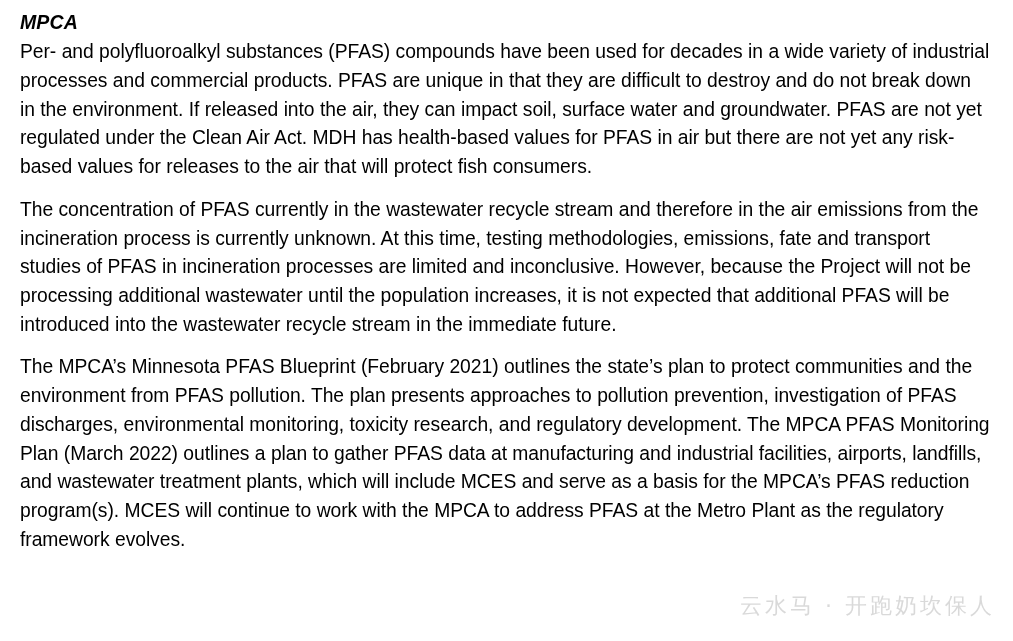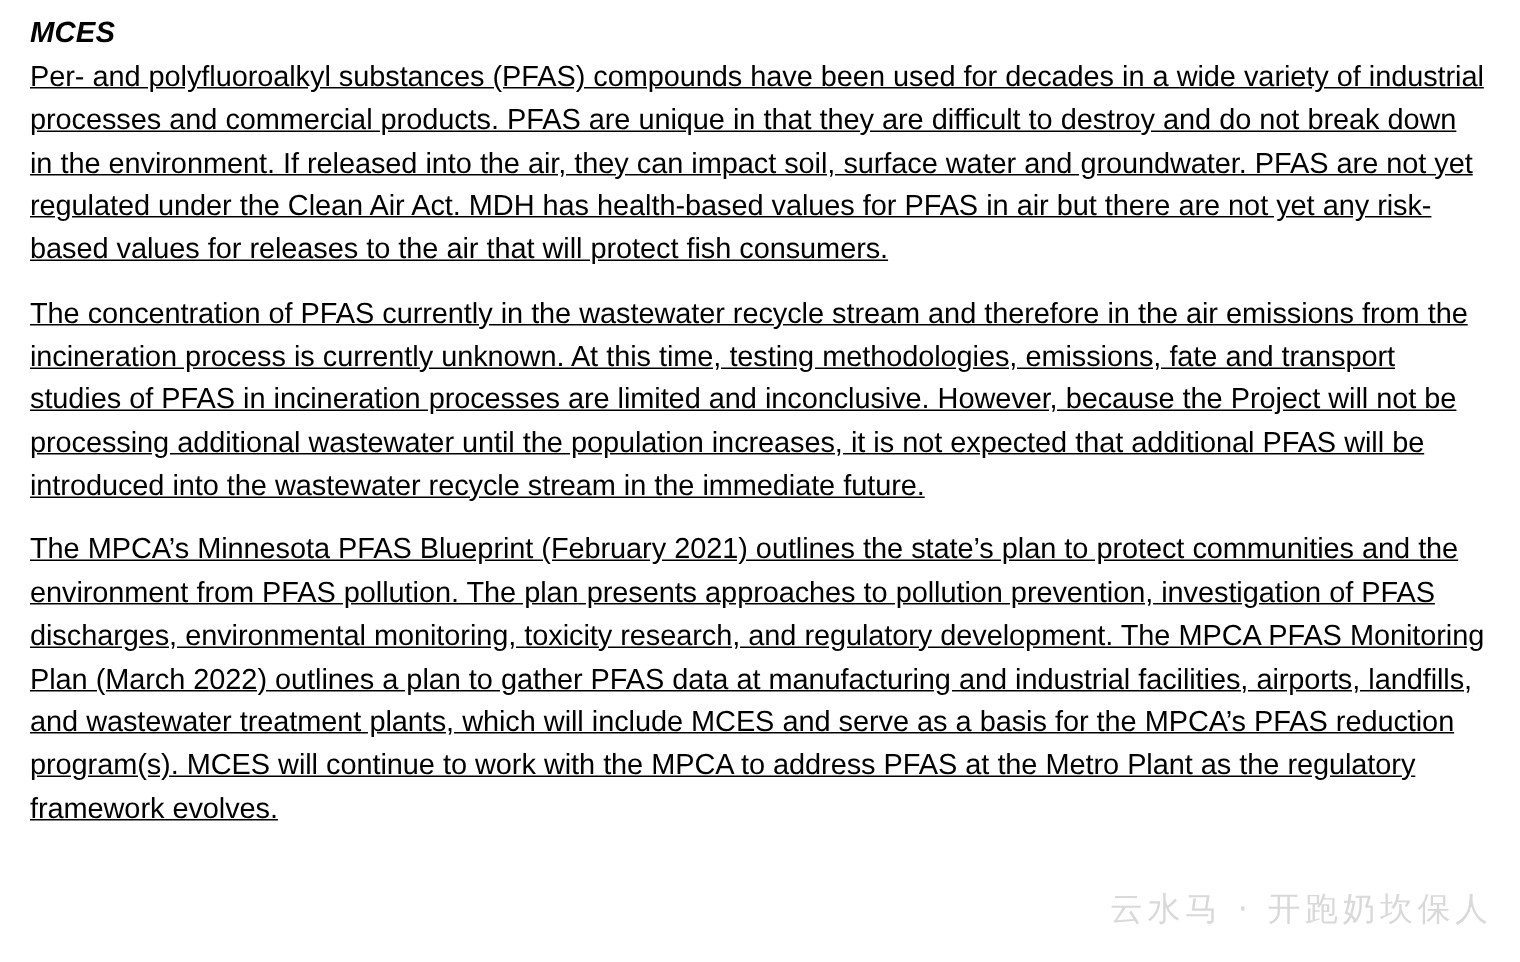--- a/index.html
+++ b/index.html
@@ -29,21 +29,20 @@
     margin: 0 0 4px 0;
     letter-spacing: 0.1px;
   }
   .para {
     font-size: 19.3px;
     line-height: 28.7px;
     margin: 0 0 14px 0;
     text-align: left;
     letter-spacing: -0.05px;
     word-spacing: 0.1px;
-    text-decoration: underline;
   }
   .para:last-child {
     margin-bottom: 0;
   }
   .watermark {
     position: absolute;
     right: 18px;
     bottom: 20px;
     font-size: 22px;
     color: #d8d8d8;
@@ -52,21 +51,21 @@
     white-space: nowrap;
     pointer-events: none;
     font-family: "DejaVu Sans", sans-serif;
   }
 </style>
 </head>
 <body>
 
 <div class="page">
 
-  <h2 class="section-heading">MCES</h2>
+  <h2 class="section-heading">MPCA</h2>
 
   <p class="para">Per- and polyfluoroalkyl substances (PFAS) compounds have been used for decades in a wide variety of industrial processes and commercial products. PFAS are unique in that they are difficult to destroy and do not break down in the environment. If released into the air, they can impact soil, surface water and groundwater. PFAS are not yet regulated under the Clean Air Act. MDH has health-based values for PFAS in air but there are not yet any risk-based values for releases to the air that will protect fish consumers.</p>
 
   <p class="para">The concentration of PFAS currently in the wastewater recycle stream and therefore in the air emissions from the incineration process is currently unknown. At this time, testing methodologies, emissions, fate and transport studies of PFAS in incineration processes are limited and inconclusive. However, because the Project will not be processing additional wastewater until the population increases, it is not expected that additional PFAS will be introduced into the wastewater recycle stream in the immediate future.</p>
 
   <p class="para">The MPCA’s Minnesota PFAS Blueprint (February 2021) outlines the state’s plan to protect communities and the environment from PFAS pollution. The plan presents approaches to pollution prevention, investigation of PFAS discharges, environmental monitoring, toxicity research, and regulatory development. The MPCA PFAS Monitoring Plan (March 2022) outlines a plan to gather PFAS data at manufacturing and industrial facilities, airports, landfills, and wastewater treatment plants, which will include MCES and serve as a basis for the MPCA’s PFAS reduction program(s). MCES will continue to work with the MPCA to address PFAS at the Metro Plant as the regulatory framework evolves.</p>
 
   <div class="watermark">云水马 · 开跑奶坎保人</div>
 
 </div>

